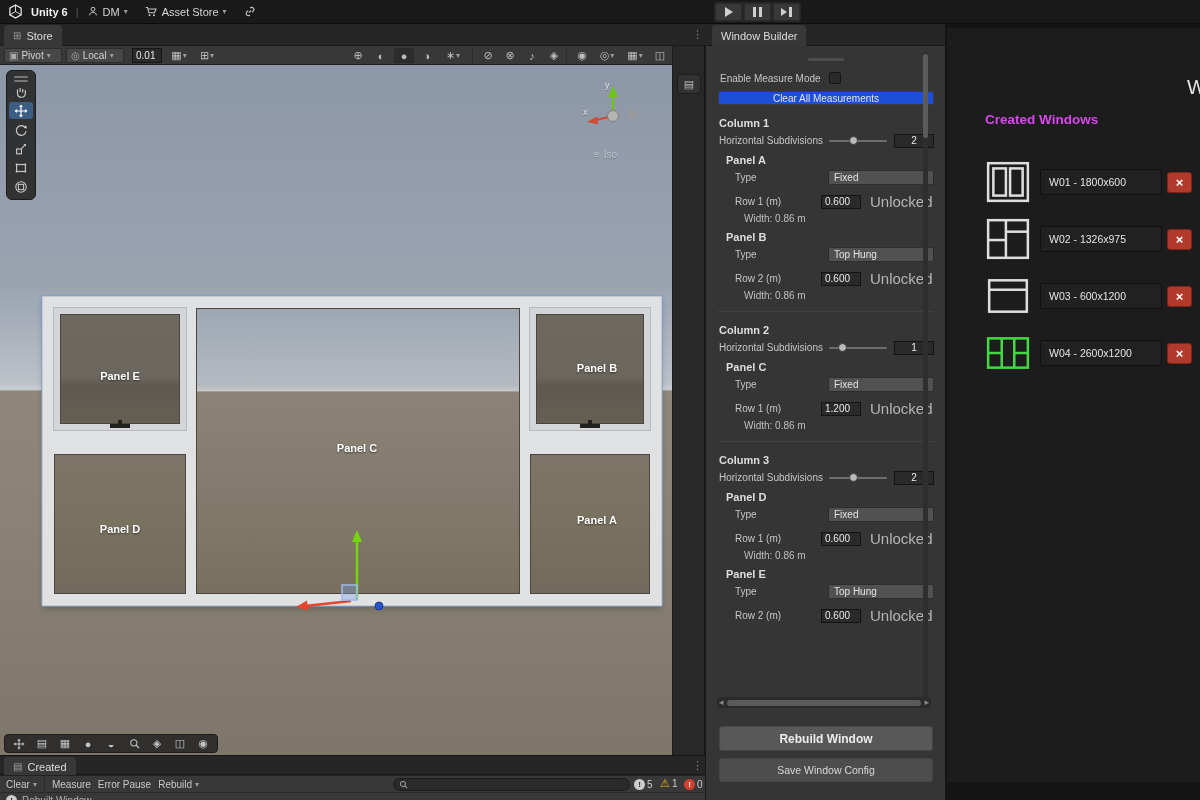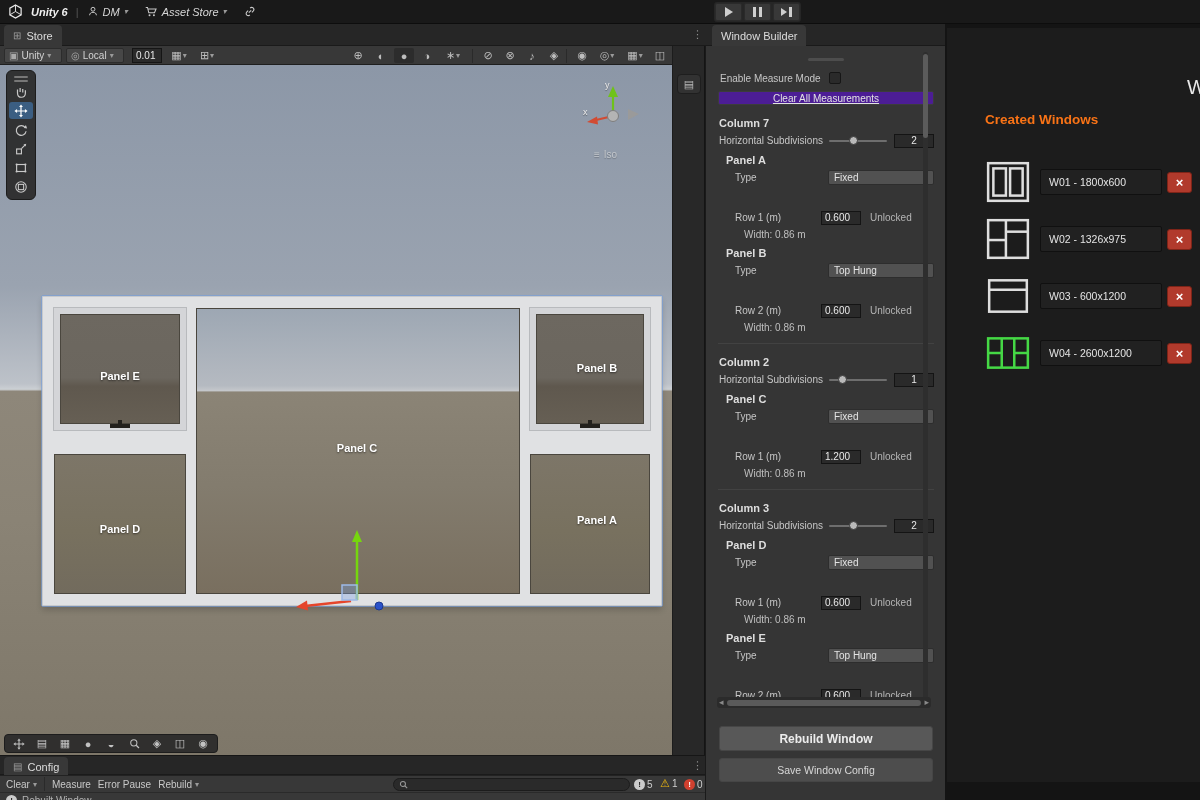--- a/index.html
+++ b/index.html
@@ -10,21 +10,21 @@
     font-family: "Liberation Sans", sans-serif;
     color: #c9c9c9;
     overflow: hidden;
     font-size: 10px;
   }
   .abs { position:absolute; }
   .vsep { width:1px; height:14px; background:#2a2a2a; }
 
   
   #menubar { left:0; top:0; width:1200px; height:24px; background:#191919; border-bottom:1px solid #0d0d0d; display:flex; align-items:center; }
-  .mb-item { display:flex; align-items:center; gap:4px; color:#d6d6d6; font-size:11px; padding:0 8px; height:24px;font-style:italic; }
+  .mb-item { display:flex; align-items:center; gap:4px; color:#d6d6d6; font-size:11px; padding:0 8px; height:24px; }
   .mb-caret { font-size:8px; color:#9a9a9a; }
   .playgroup { position:absolute; left:714px; top:2px; display:flex; gap:2px; background:#262626; border-radius:3px; padding:1px; }
   .playbtn { width:27px; height:18px; background:#383838; border:1px solid #2a2a2a; border-radius:2px; display:flex; align-items:center; justify-content:center; }
   .tri-play { width:0;height:0;border-left:8px solid #cfcfcf;border-top:5px solid transparent;border-bottom:5px solid transparent; }
   .pausebars { display:flex; gap:3px; } .pausebars span{ width:3px;height:10px;background:#cfcfcf;display:block; }
   .stepgrp { display:flex; align-items:center; gap:2px; }
   .tri-step { width:0;height:0;border-left:6px solid #cfcfcf;border-top:4px solid transparent;border-bottom:4px solid transparent; }
   .stepbar { width:2.5px;height:10px;background:#cfcfcf; }
 
   
@@ -70,49 +70,49 @@
   .edgebtn { position:absolute; width:24px; height:20px; background:#323232; border:1px solid #1e1e1e; border-radius:4px; display:flex; align-items:center; justify-content:center; color:#b9b9b9; font-size:11px; }
 
   
   #wbpanel { left:705px; top:46px; width:240px; height:754px; background:#353535; border-left:1px solid #1a1a1a; }
   #wbscroll { position:absolute; left:0; top:0; width:240px; height:668px; overflow:hidden; padding:0 12px; }
   .wb-grip { width:36px; height:3px; background:#4d4d4d; border-radius:2px; margin:12px auto 0; }
   .wb-h1 { text-align:center; font-size:19px; color:#cfcfcf; letter-spacing:.4px; margin-top:20px; }
   .measrow { display:flex; align-items:center; gap:8px; margin-top:11px; margin-left:2px; }
   .lbl { font-size:10px; color:#c6c6c6; }
   .checkbox { width:12px; height:12px; background:#2a2a2a; border:1px solid #161616; border-radius:2px; }
-  .wb-btn-sm { margin-top:7px; width:100%; height:14px; background:#4c1d95; border:1px solid #3c3c3c; border-radius:2px; color:#e2e2e2; font-size:10px; display:flex; align-items:center; justify-content:center;text-decoration:underline; }
+  .wb-btn-sm { margin-top:7px; width:100%; height:14px; background:#1d4ed8; border:1px solid #3c3c3c; border-radius:2px; color:#e2e2e2; font-size:10px; display:flex; align-items:center; justify-content:center; }
   .col-name { font-size:11px; font-weight:bold; color:#dedede; margin-top:12px; margin-left:1px; }
   .subdivrow { display:flex; align-items:center; margin:4px 0 2px 1px; height:15px; }
   .subdivrow .lbl { width:110px; }
   .sl-track { position:relative; flex:1; height:2px; background:#6e6e6e; margin:0 7px 0 0; border-radius:1px; }
   .sl-knob { position:absolute; top:-3.5px; width:9px; height:9px; border-radius:50%; background:#b9b9b9; border:1px solid #3a3a3a; }
   .num { width:40px; height:14px; background:#2a2a2a; border:1px solid #141414; color:#e8e8e8; font-size:10px; padding:0 3px; font-family:"Liberation Sans",sans-serif; }
   .num.ctr { text-align:center; }
   .pb { margin-left:8px; margin-top:6px; }
   .pb-name { font-size:11px; font-weight:bold; color:#dedede; }
   .frow { display:flex; align-items:center; height:15px; margin:4px 0 4px 9px; }
   .frow .lbl { width:86px; }
   .dd { width:106px; height:15px; margin-left:auto; background:#515151; border:1px solid #2d2d2d; border-radius:2px; display:flex; align-items:center; justify-content:space-between; padding:0 5px; color:#e4e4e4; font-size:10px; }
   .dd .car { font-size:8px; color:#c2c2c2; }
-  .frow.val { margin-top:25px; }
-  .unlock { margin-left:9px; font-size:10px; color:#b5b5b5; }
+  .frow.val { margin-top:9px; }
+  .unlock { margin-left:9px; font-size:15px; color:#b5b5b5; }
   .width-lbl { font-size:10px; color:#bfbfbf; margin:1px 0 7px 18px; }
   .wb-sep { height:1px; background:#424242; margin:10px 0 0; }
   #wb-vscroll { position:absolute; left:217px; top:6px; width:5px; height:650px; background:#2e2e2e; border-radius:3px; }
   #wb-vthumb { position:absolute; left:0; top:2px; width:5px; height:84px; background:#5b5b5b; border-radius:3px; }
   #wb-hscroll { position:absolute; left:11px; top:651px; width:214px; height:11px; display:flex; align-items:center; background:#2b2b2b; border-radius:3px; padding:0 2px; }
   .harrow { color:#8a8a8a; font-size:9px; line-height:9px; }
   #wb-hthumb { flex:1; height:6px; background:#5a5a5a; border-radius:3px; margin:0 3px; }
   .wb-btn-lg { position:absolute; left:13px; width:214px; background:#585858; border:1px solid #464646; border-radius:3px; color:#ececec; display:flex; align-items:center; justify-content:center; }
 
   
   #rightarea { left:945px; top:24px; width:255px; height:776px; background:#141414; }
   #cwpanel { position:absolute; left:2px; top:4px; width:253px; height:754px; background:#1c1c1c; }
-  #cw-title { position:absolute; left:38px; top:84px; font-size:13.5px; font-weight:bold; color:#f97316; }
+  #cw-title { position:absolute; left:38px; top:84px; font-size:13.5px; font-weight:bold; color:#d946ef; }
   #cw-clip { position:absolute; left:240px; top:48px; font-size:20px; color:#e8e8e8; }
   .cw-item { position:absolute; left:38px; width:208px; height:44px; display:flex; align-items:center; }
   .cw-label { margin-left:9px; width:122px; height:26px; background:#212121; border:1px solid #101010; border-radius:2px; color:#e4e4e4; font-size:10.5px; display:flex; align-items:center; padding-left:8px; white-space:nowrap; }
   .cw-del { margin-left:5px; width:25px; height:21px; background:#b13a2c; border:1px solid #7e2418; border-radius:3px; color:#fff; font-size:13px; font-weight:bold; display:flex; align-items:center; justify-content:center; line-height:1; }
   .cw-icon { stroke:#dedede; stroke-width:2.4; fill:none; }
   .cw-icon.green { stroke:#45d845; }
 
   
   #consolestrip { left:0; top:755px; width:705px; height:20px; background:#262626; border-top:1px solid #161616; }
   #consolebar { left:0; top:775px; width:705px; height:17px; background:#383838; border-top:1px solid #222; display:flex; align-items:center; padding:0 6px; gap:7px; }
@@ -182,21 +182,21 @@
   <div class="tab" style="left:4px;top:1px">
     <span class="ticon">⊞</span>
     <span>Store</span>
   </div>
   <span class="abs kebab" style="left:692px;top:4px">⋮</span>
 </div>
 
 <div id="scenebar" class="abs">
   <div class="sb-dd" style="left:4px;width:58px">
     <span style="color:#a9a9a9">▣</span>
-    <span>Unity</span>
+    <span>Pivot</span>
       <span class="mb-caret">▾</span>
   </div>
   <div class="sb-dd" style="left:66px;width:58px">
     <span style="color:#a9a9a9">◎</span>
     <span>Local</span>
       <span class="mb-caret">▾</span>
   </div>
   <input class="sb-input" style="left: 132px;" value="0.01">
   <div class="sb-ic" style="left:166px;width:26px">▦<span class="mb-caret">▾</span></div>
   <div class="sb-ic" style="left:194px;width:26px">⊞<span class="mb-caret">▾</span></div>
@@ -358,21 +358,21 @@
     <div class="wb-grip"></div>
 
     <div class="measrow">
       <span class="lbl">Enable Measure Mode</span>
       <span class="checkbox"></span>
     </div>
     <div class="wb-btn-sm">Clear All Measurements</div>
 
 
     <div>
-      <div class="col-name">Column 7</div>
+      <div class="col-name">Column 1</div>
       <div class="subdivrow">
         <span class="lbl">Horizontal Subdivisions</span>
         <span class="sl-track">
             <span class="sl-knob" style="left:35%"></span>
           </span>
         <input class="num ctr" value="2" style="">
       </div>
       <div class="pb">
         <div class="pb-name">Panel A</div>
         <div class="frow">
@@ -538,21 +538,21 @@
       </svg>
       <div class="cw-label">W04 - 2600x1200</div>
       <div class="cw-del">×</div>
     </div>
   </div>
 </div>
 
 <div id="consolestrip" class="abs tabstrip">
   <div class="tab" style="left:4px;top:1px;height:19px">
     <span class="ticon">▤</span>
-    <span>Config</span>
+    <span>Created</span>
   </div>
   <span class="abs kebab" style="left:692px;top:3px">⋮</span>
 </div>
 
 <div id="consolebar" class="abs">
   <span class="cb-txt">
       <span>Clear</span>
       <span class="mb-caret">▾</span>
     </span>
   <span class="vsep"></span>

